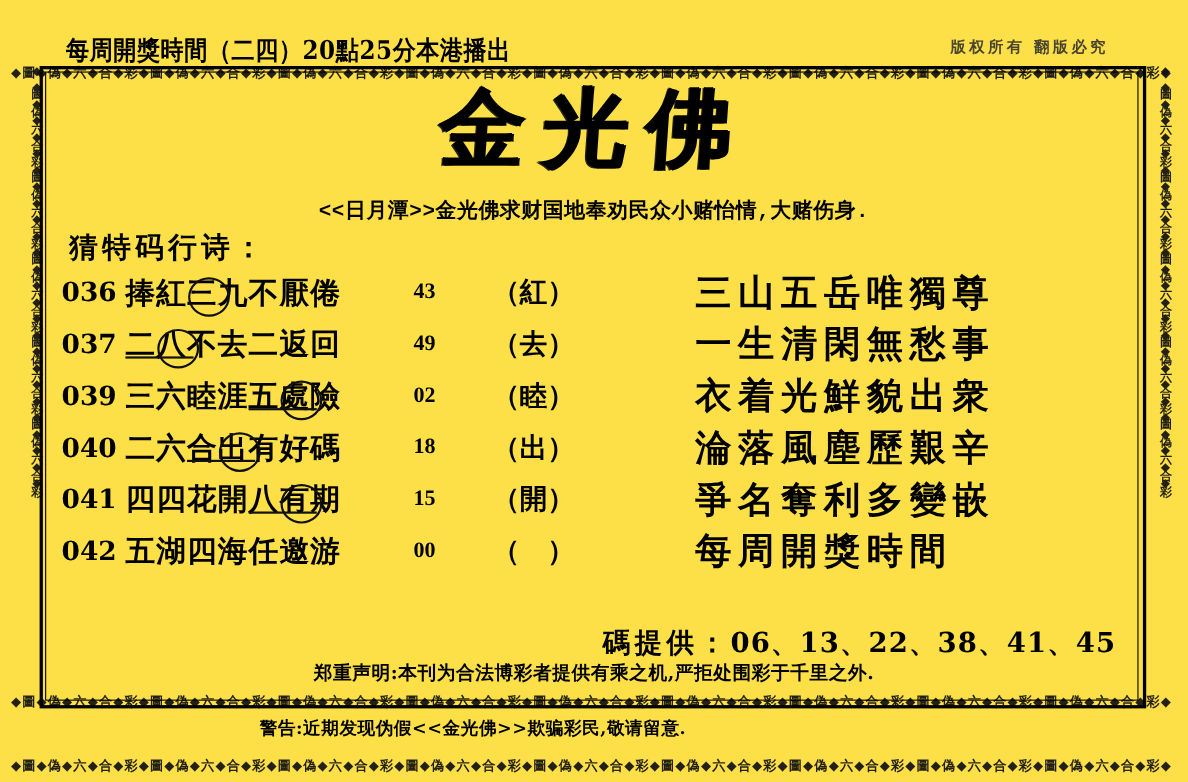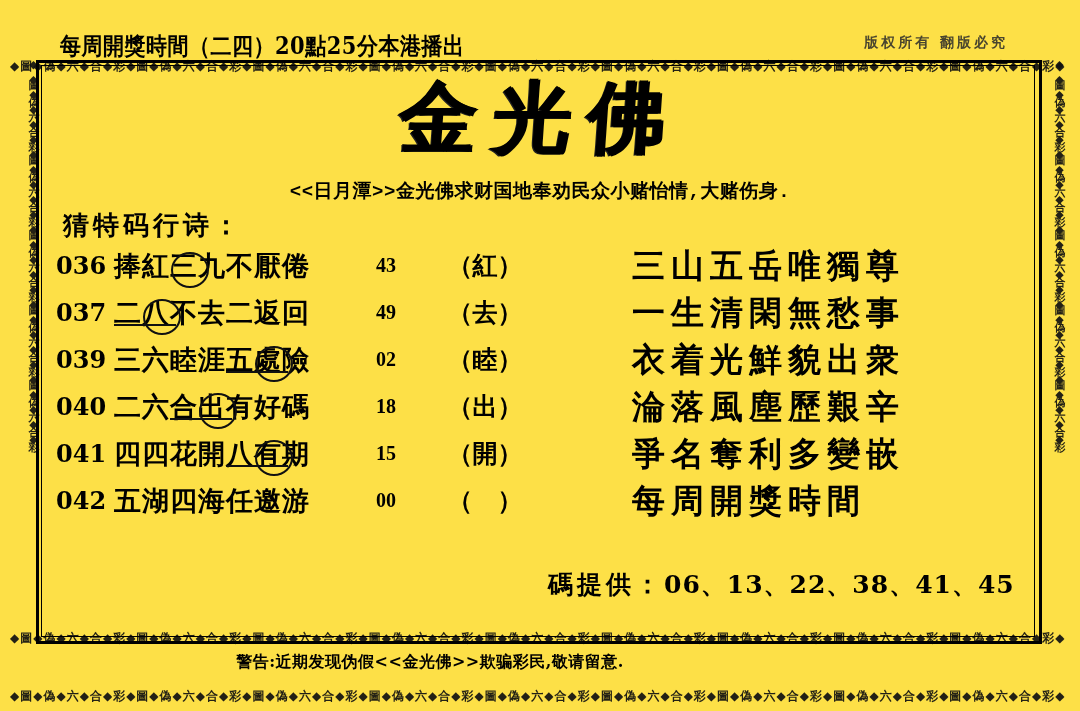--- a/index.html
+++ b/index.html
@@ -324,14 +324,15 @@
       <div class="verse">衣着光鮮貌出衆</div>
       <div class="verse">淪落風塵歷艱辛</div>
       <div class="verse">爭名奪利多變嵌</div>
       <div class="verse">每周開獎時間</div>
     </div>
 
   <div class="numbers-line">
     <span class="label">碼提供：</span><span>06、13、22、38、41、45</span>
   </div>
 
+  <div class="statement">郑重声明:本刊为合法博彩者提供有乘之机,严拒处围彩于千里之外.</div>
   <div class="warning">警告:近期发现伪假&lt;&lt;金光佛&gt;&gt;欺骗彩民,敬请留意.</div>
 </div>
 
 </body></html>

